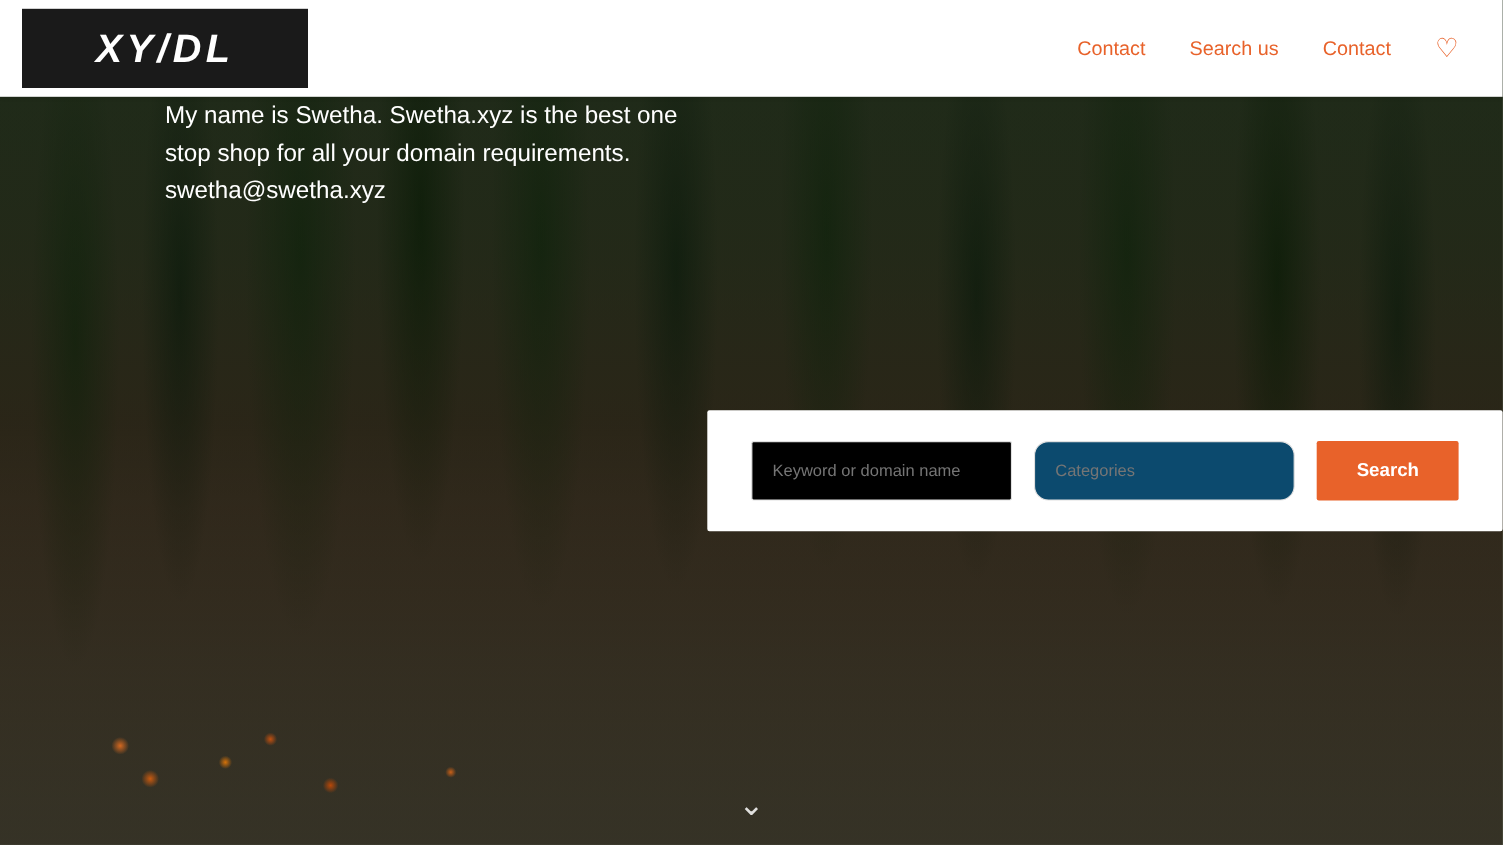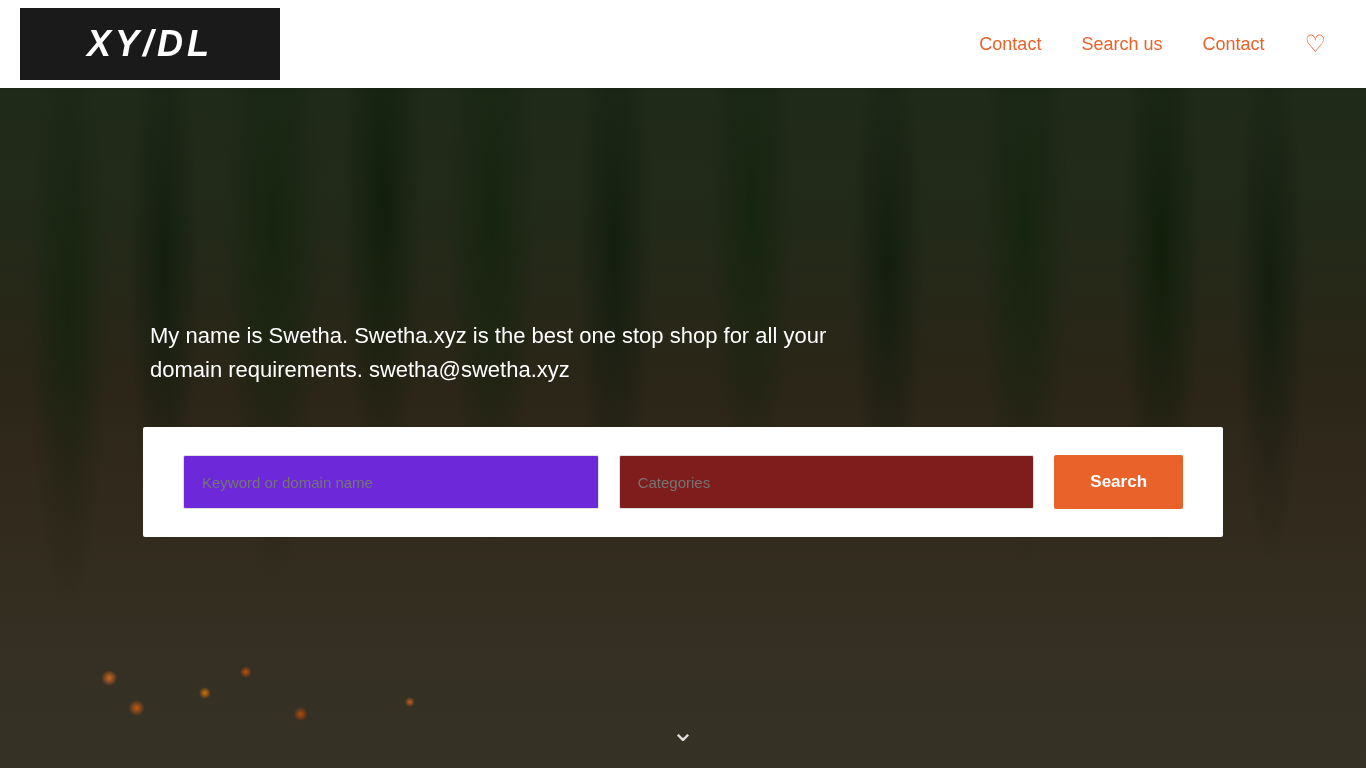--- a/index.html
+++ b/index.html
@@ -108,21 +108,21 @@
         radial-gradient(circle 5px at 30% 78%, #c86018 0%, transparent 100%),
         radial-gradient(circle 8px at 8% 70%, #d46820 0%, transparent 100%),
         radial-gradient(circle 6px at 18% 68%, #c05010 0%, transparent 100%);
     }
 
     .hero-content {
       position: absolute;
       top: 88px;
       left: 0; right: 0; bottom: 0;
       display: flex;
-      flex-direction: column;
+      flex-direction: row;
       align-items: center;
       justify-content: center;
     }
 
     .hero-text {
       max-width: 740px;
       color: #fff;
       font-size: 22px;
       font-weight: 400;
       line-height: 1.55;
@@ -140,37 +140,37 @@
       gap: 20px;
       width: 1080px;
       border-radius: 2px;
     }
 
     .search-input {
       flex: 1;
       height: 54px;
       padding: 0 18px;
       border: 1px solid #e0e0e0;
-      background: #6d28d9;
+      background: #000000;
       font-size: 15px;
       color: #aaa;
       outline: none;
       border-radius: 2px;
     }
 
     .categories-input {
       flex: 1;
       height: 54px;
       padding: 0 18px;
       border: 1px solid #e0e0e0;
-      background: #7f1d1d;
+      background: #0c4a6e;
       font-size: 15px;
       color: #aaa;
       outline: none;
-      border-radius: 2px;
+      border-radius: 13px;
     }
 
     .search-btn {
       height: 54px;
       padding: 0 36px;
       background: #e8622a;
       color: #fff;
       border: none;
       font-size: 17px;
       font-weight: 600;

